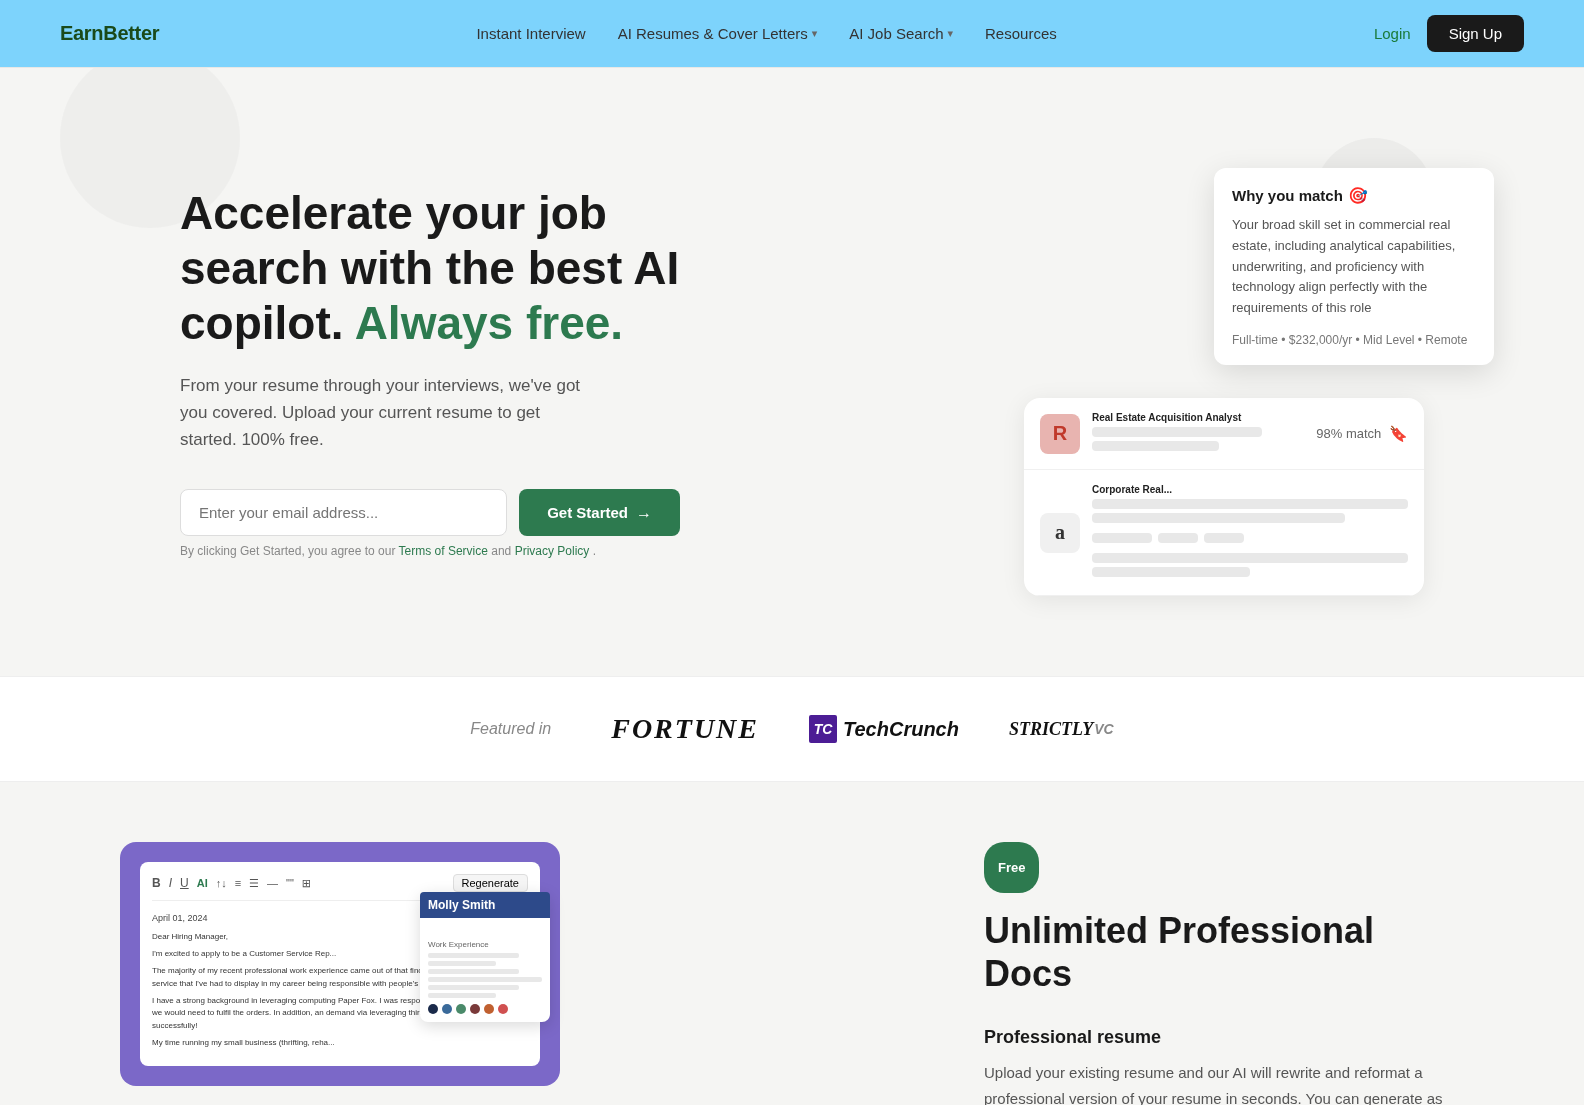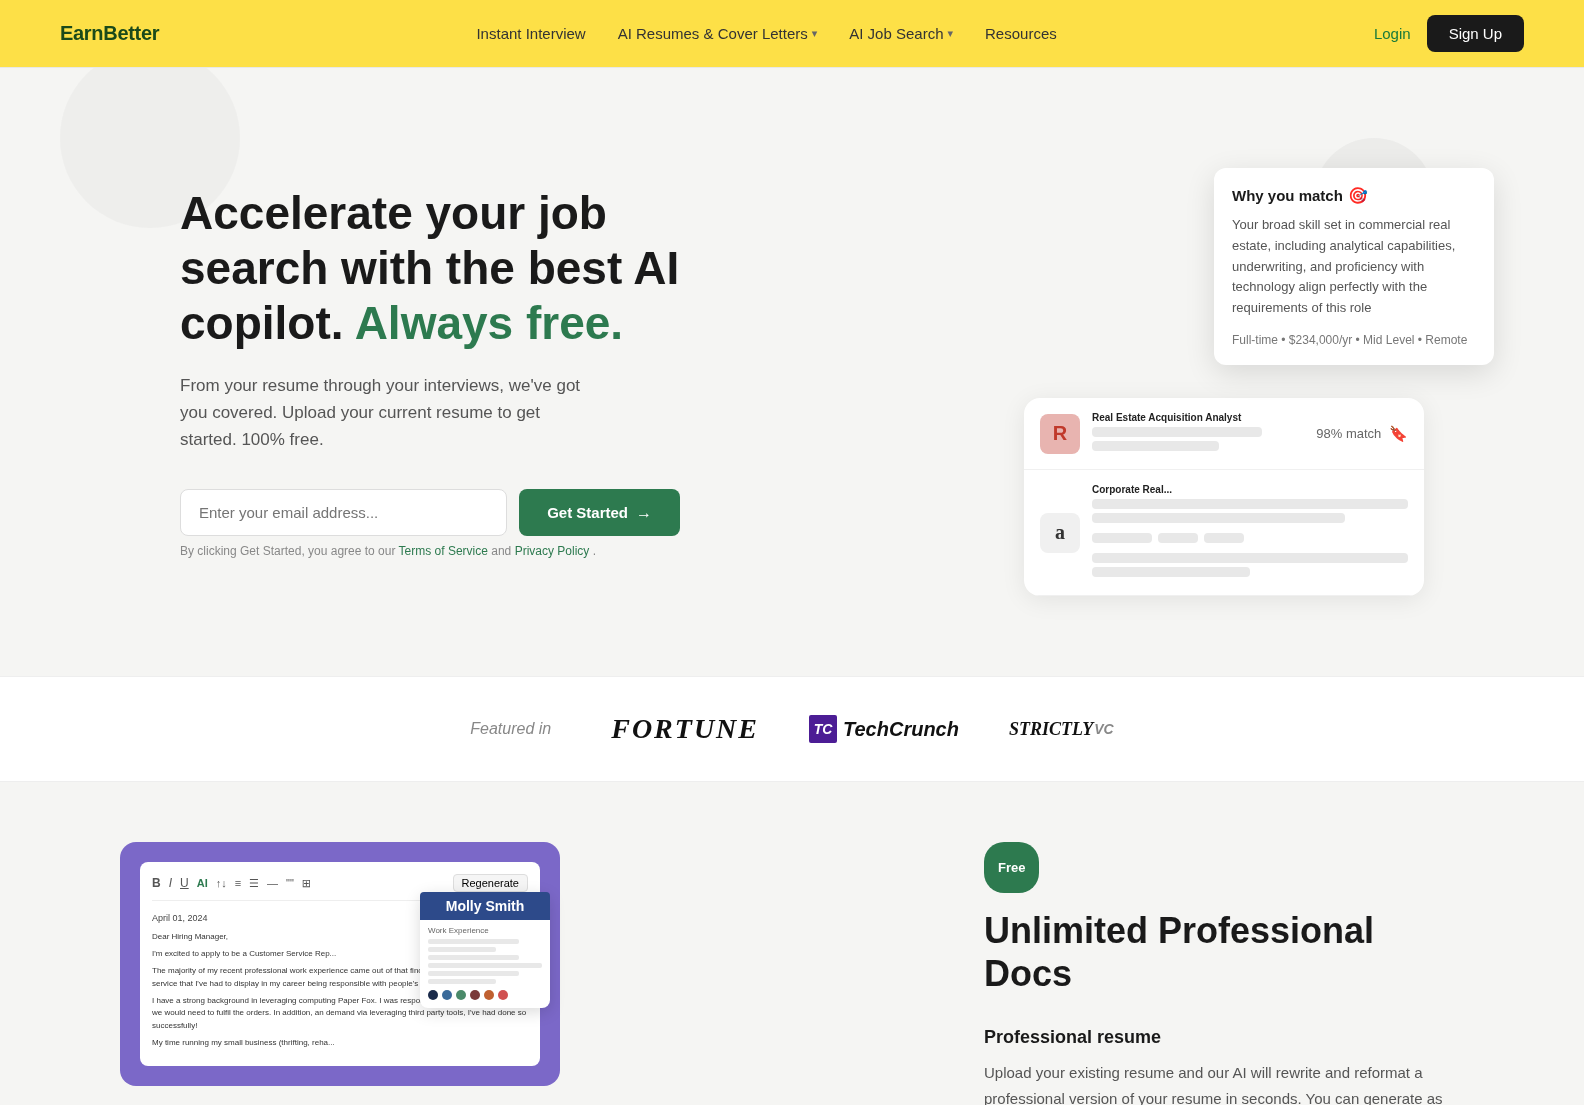--- a/index.html
+++ b/index.html
@@ -1,20 +1,20 @@
 <!DOCTYPE html>
 <html><head>
   <meta charset="utf-8">
   <style>
     * { margin: 0; padding: 0; box-sizing: border-box; }
     body { font-family: -apple-system, BlinkMacSystemFont, 'Segoe UI', sans-serif; background: #f5f5f3; color: #1a1a1a; overflow-x: hidden; }
 
     
     .navbar {
-      background: #fde047;
+      background: #7dd3fc;
       display: flex;
       align-items: center;
       justify-content: space-between;
       padding: 8px 60px;
       height: 68px;
       border-bottom: 1px solid #e8e8e6;
       position: relative;
       z-index: 10;
     }
     .nav-logo {
@@ -343,24 +343,23 @@
       border-radius: 8px;
       padding: 8px;
       width: 130px;
       box-shadow: 0 4px 16px rgba(0,0,0,0.15);
     }
     .resume-header {
       background: #2d4a8a;
       color: #fff;
       padding: 6px 8px;
       border-radius: 4px 4px 0 0;
-      font-size: 14px;
+      font-size: 12px;
       font-weight: 600;
-      text-align: center;
-      margin: -8px -8px 6px -8px;
+      margin: -8px -8px 22px -8px;
     }
     .resume-line { background: #e8e8e8; border-radius: 2px; height: 5px; margin: 3px 0; }
     .resume-line-sm { width: 60%; }
     .resume-line-md { width: 80%; }
     .color-dots { display: flex; gap: 4px; margin-top: 6px; }
     .color-dot { width: 10px; height: 10px; border-radius: 50%; }
 
     .docs-right { max-width: 480px; }
     .free-badge {
       background: #2d7a4f;
@@ -448,21 +447,21 @@
 
   <div class="hero-right">
     <div class="deco-circle-tr"></div>
 
     <div class="match-popover">
       <div class="popover-header">
         <span>Why you match</span>
         <span class="target-icon">🎯</span>
       </div>
       <p class="popover-body">Your broad skill set in commercial real estate, including analytical capabilities, underwriting, and proficiency with technology align perfectly with the requirements of this role</p>
-      <p class="popover-meta">Full-time • $234,000/yr • Mid Level • Remote</p>
+      <p class="popover-meta">Full-time • $232,000/yr • Mid Level • Remote</p>
     </div>
 
     <div class="hero-card" style="margin-top: 250px;">
       <div class="card-row">
         <div class="company-logo logo-r">
           <span>R</span>
         </div>
         <div class="card-info">
           <div class="card-title">Real Estate Acquisition Analyst</div>
           <div class="skeleton skeleton-md"></div>

